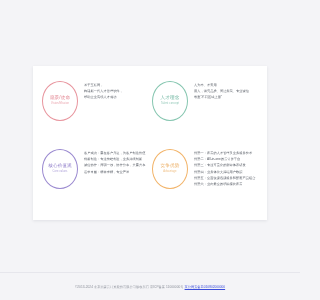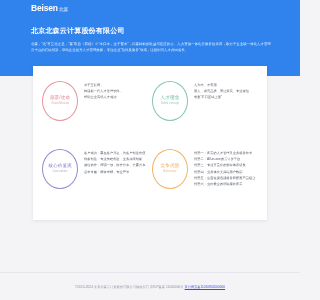--- a/index.html
+++ b/index.html
@@ -110,28 +110,20 @@
   .footer-link {
     font-size: 3.2px; color: #3b4ddb;
     text-decoration: underline; margin-left: 1px;
   }
 </style>
 </head>
 <body>
 
 <div class="page">
 
-  <div class="hero">
-    <div class="logo">
-      <span class="logo-mark">Beisen</span>
-      <span class="logo-cn">北森</span>
-    </div>
-    <div class="hero-title">北京北森云计算股份有限公司</div>
-    <div class="hero-desc">北森，“北”有立北之意，“森”取自《易经》中“木曰木，生于繁木”，以森林般的旺盛与奋进的心。人力资源一体化云服务提供商，致力于企业级一体化人才管理云平台的持续创新，帮助企业提升人才管理效能，专注企业“软件及服务”领域，让组织与人才共同成长。</div>
-  </div>
 
   <div class="card">
     <div class="grid">
 
       <div class="block">
         <div class="badge vision">
           <span class="badge-cn">愿景/使命</span>
           <span class="badge-en">Vision/Mission</span>
         </div>
         <div class="lines">

